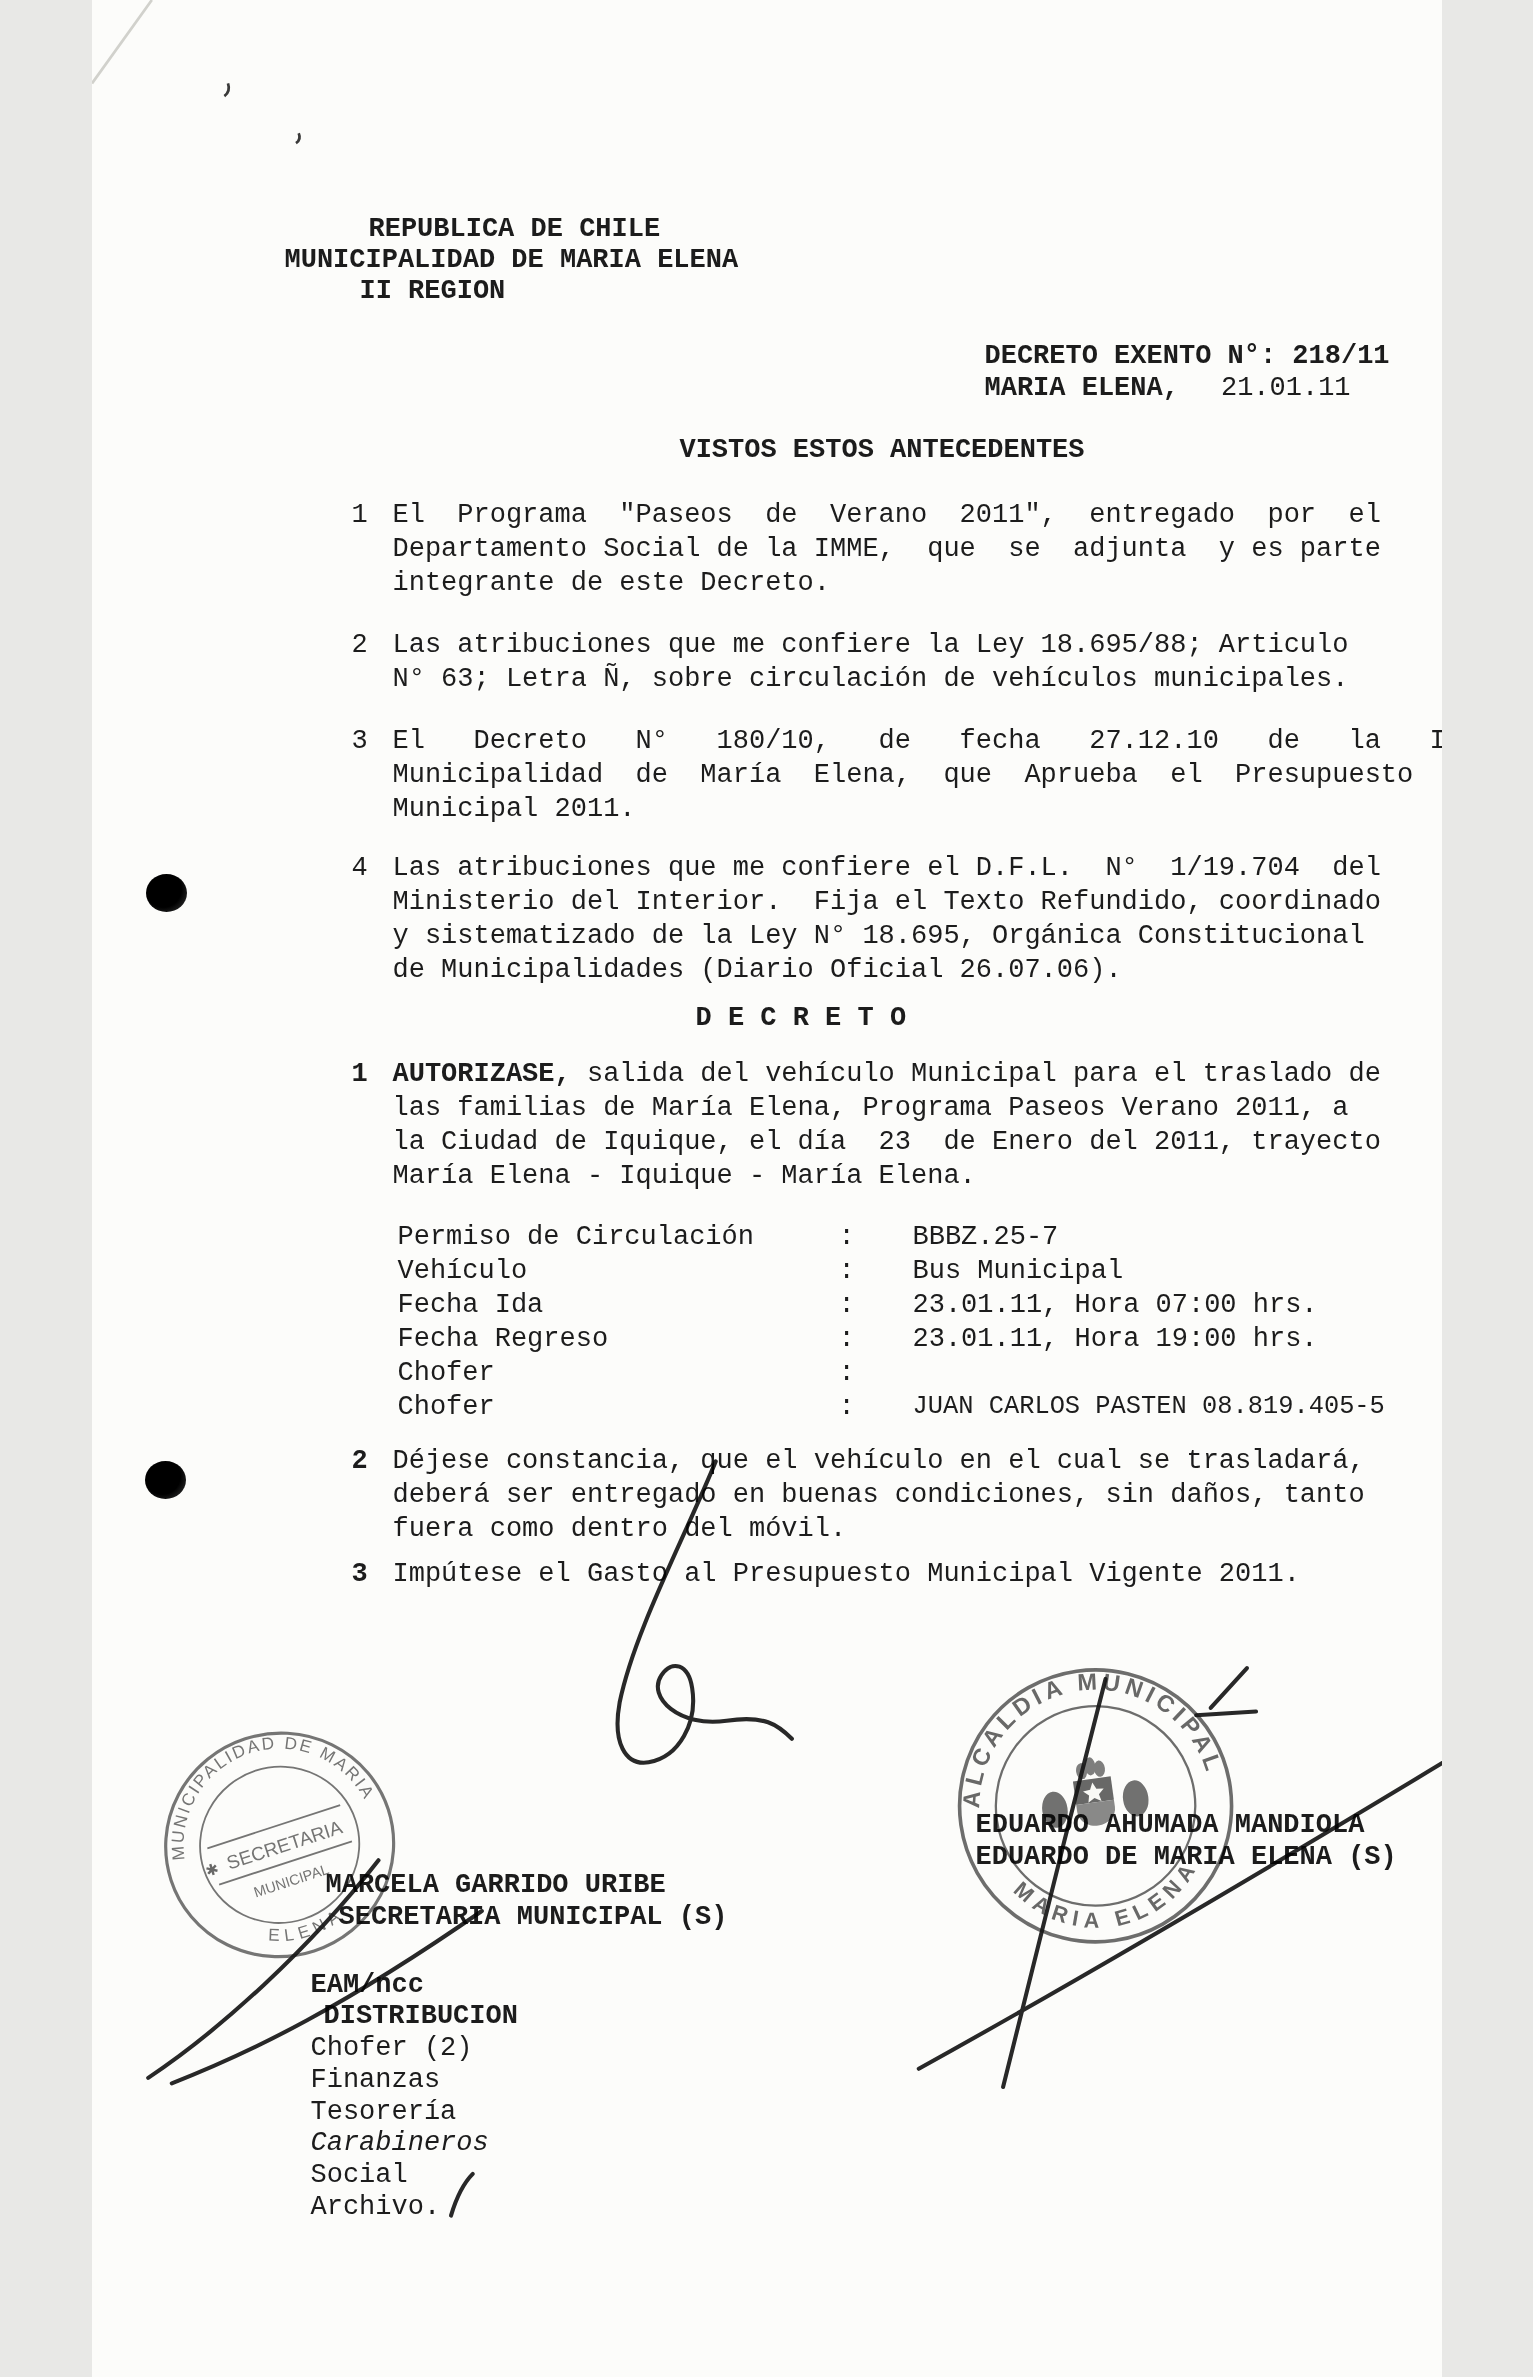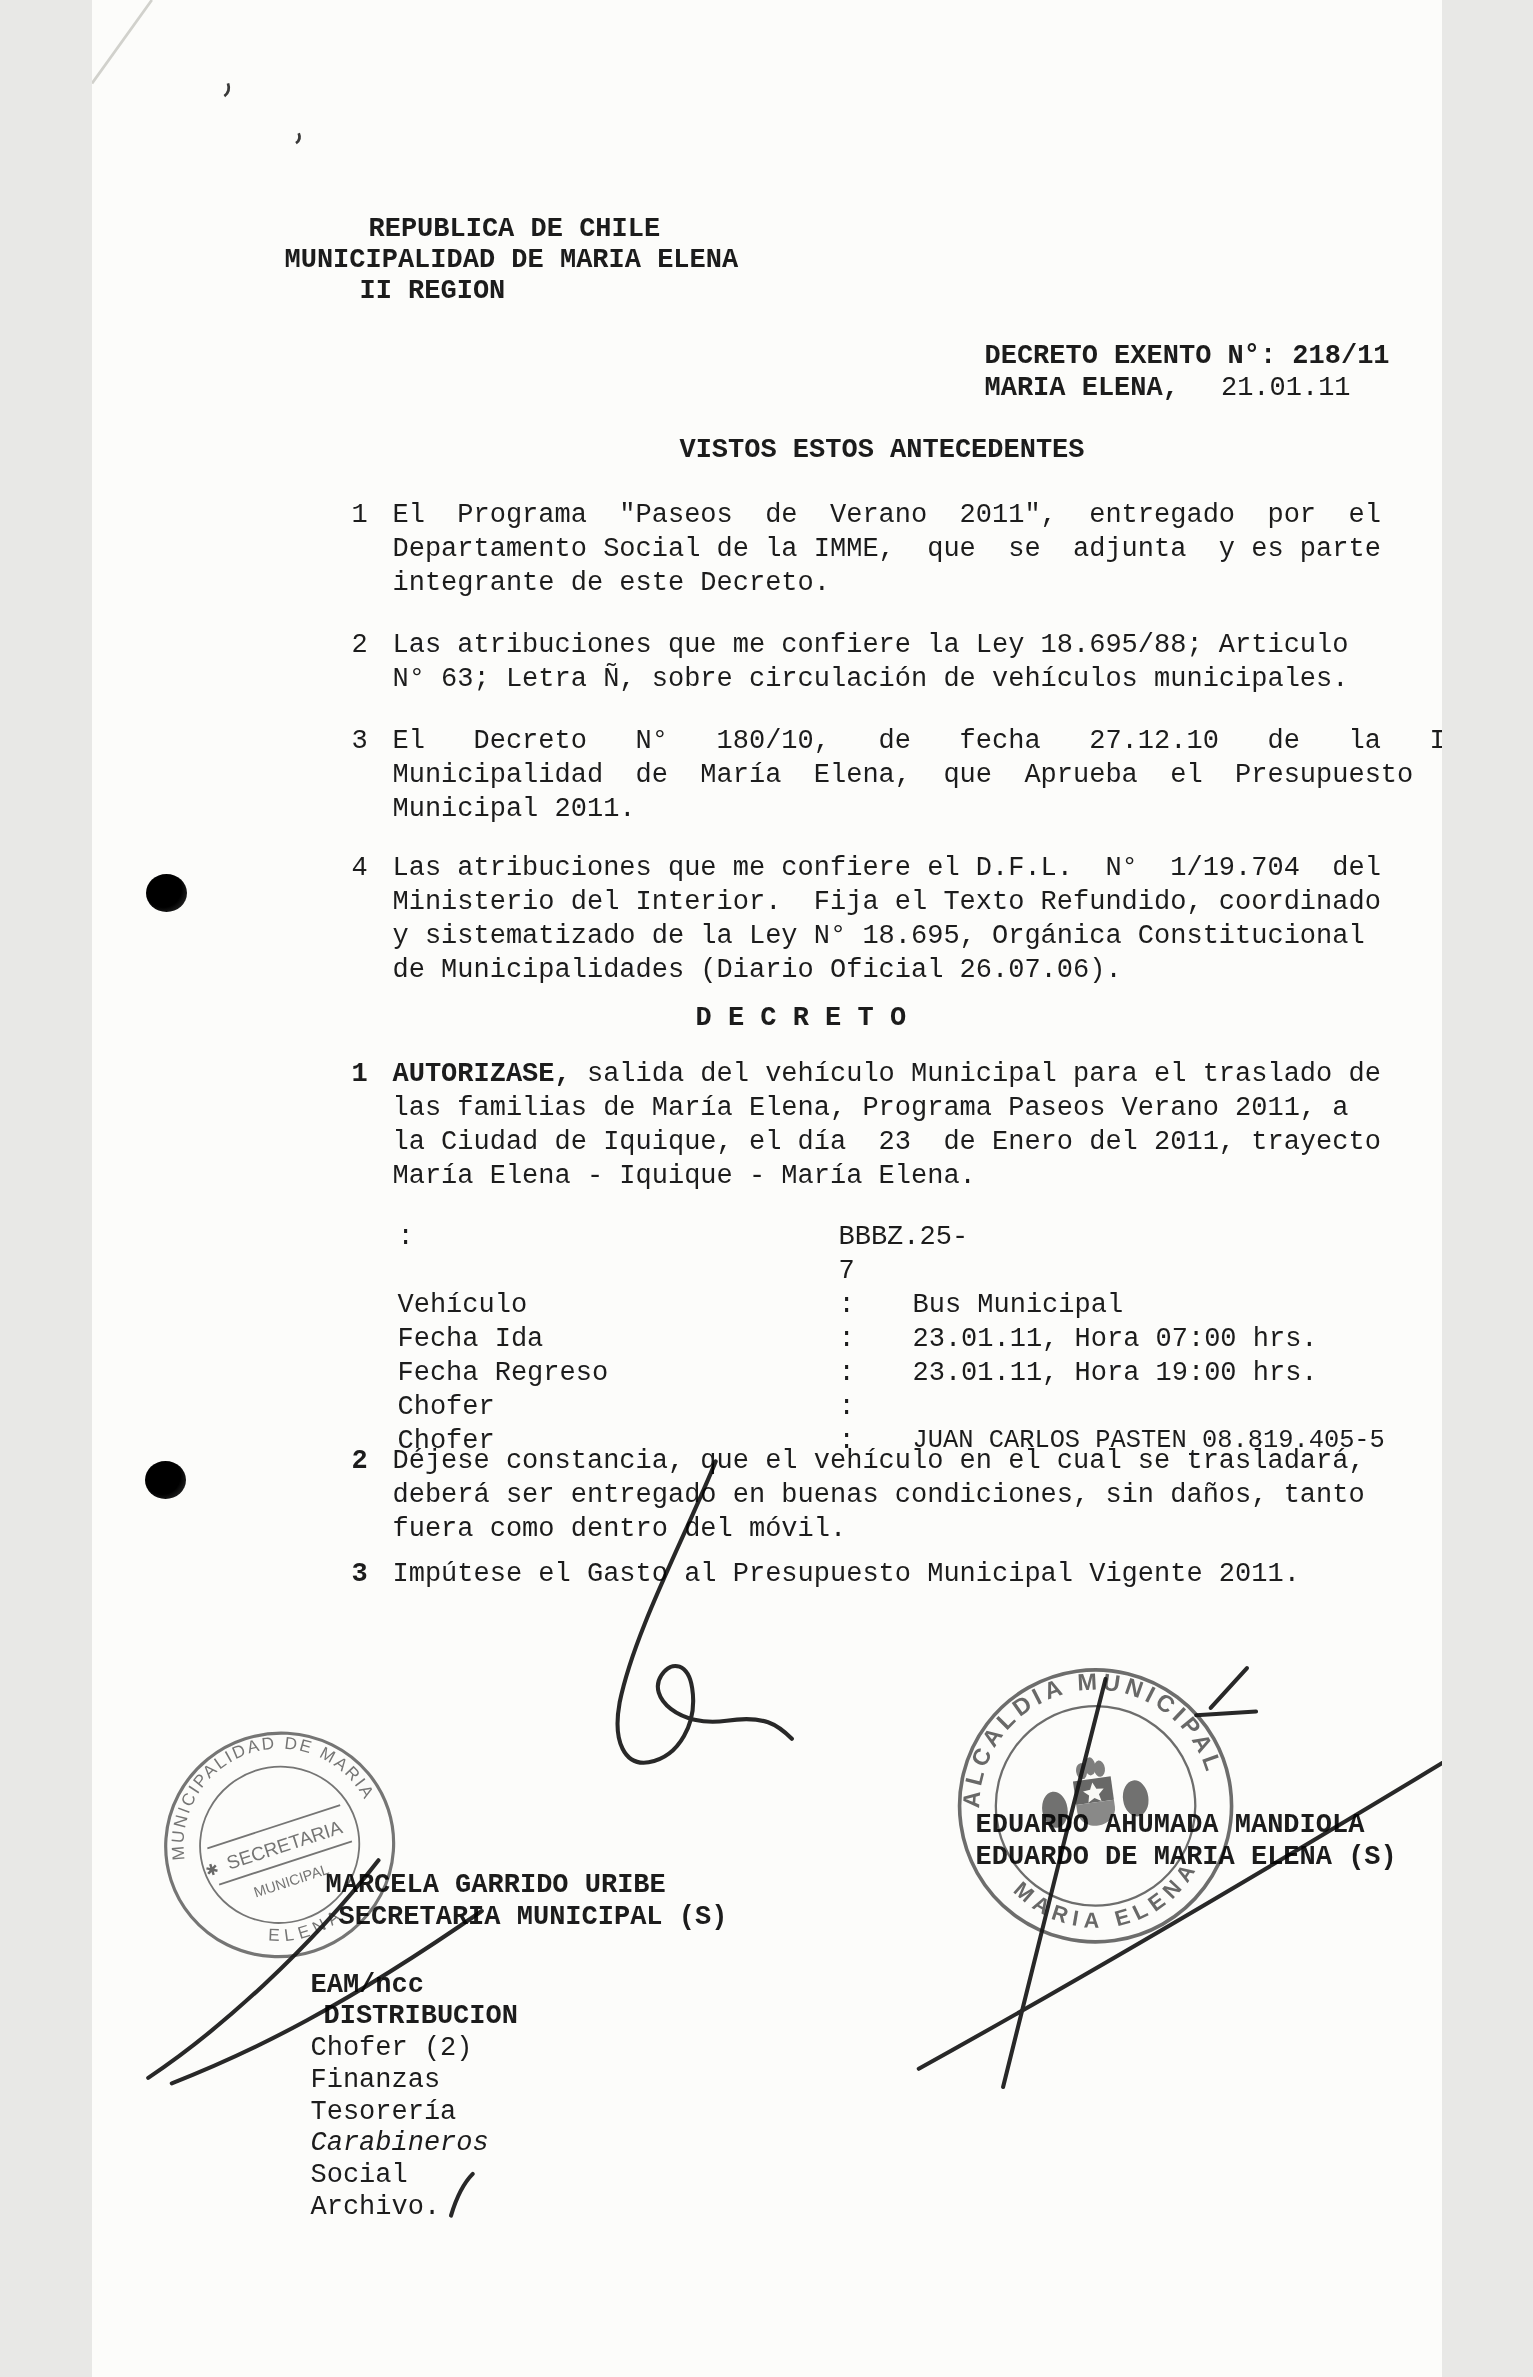--- a/index.html
+++ b/index.html
@@ -76,20 +76,21 @@
   <div class="item" style="top:1057px;">
     <span class="num b">1</span>
     <span class="text"><span class="b">AUTORIZASE,</span><span> salida del vehículo Municipal para el traslado de
 las familias de María Elena, Programa Paseos Verano 2011, a
 la Ciudad de Iquique, el día  23  de Enero del 2011, trayecto
 María Elena - Iquique - María Elena.</span></span>
   </div>
 
   <div class="table">
     <div class="trow">
+      <span>Permiso de Circulación</span>
       <span>:</span>
       <span>BBBZ.25-7</span>
     </div>
     <div class="trow">
       <span>Vehículo</span>
       <span>:</span>
       <span>Bus Municipal</span>
     </div>
     <div class="trow">
       <span>Fecha Ida</span>

